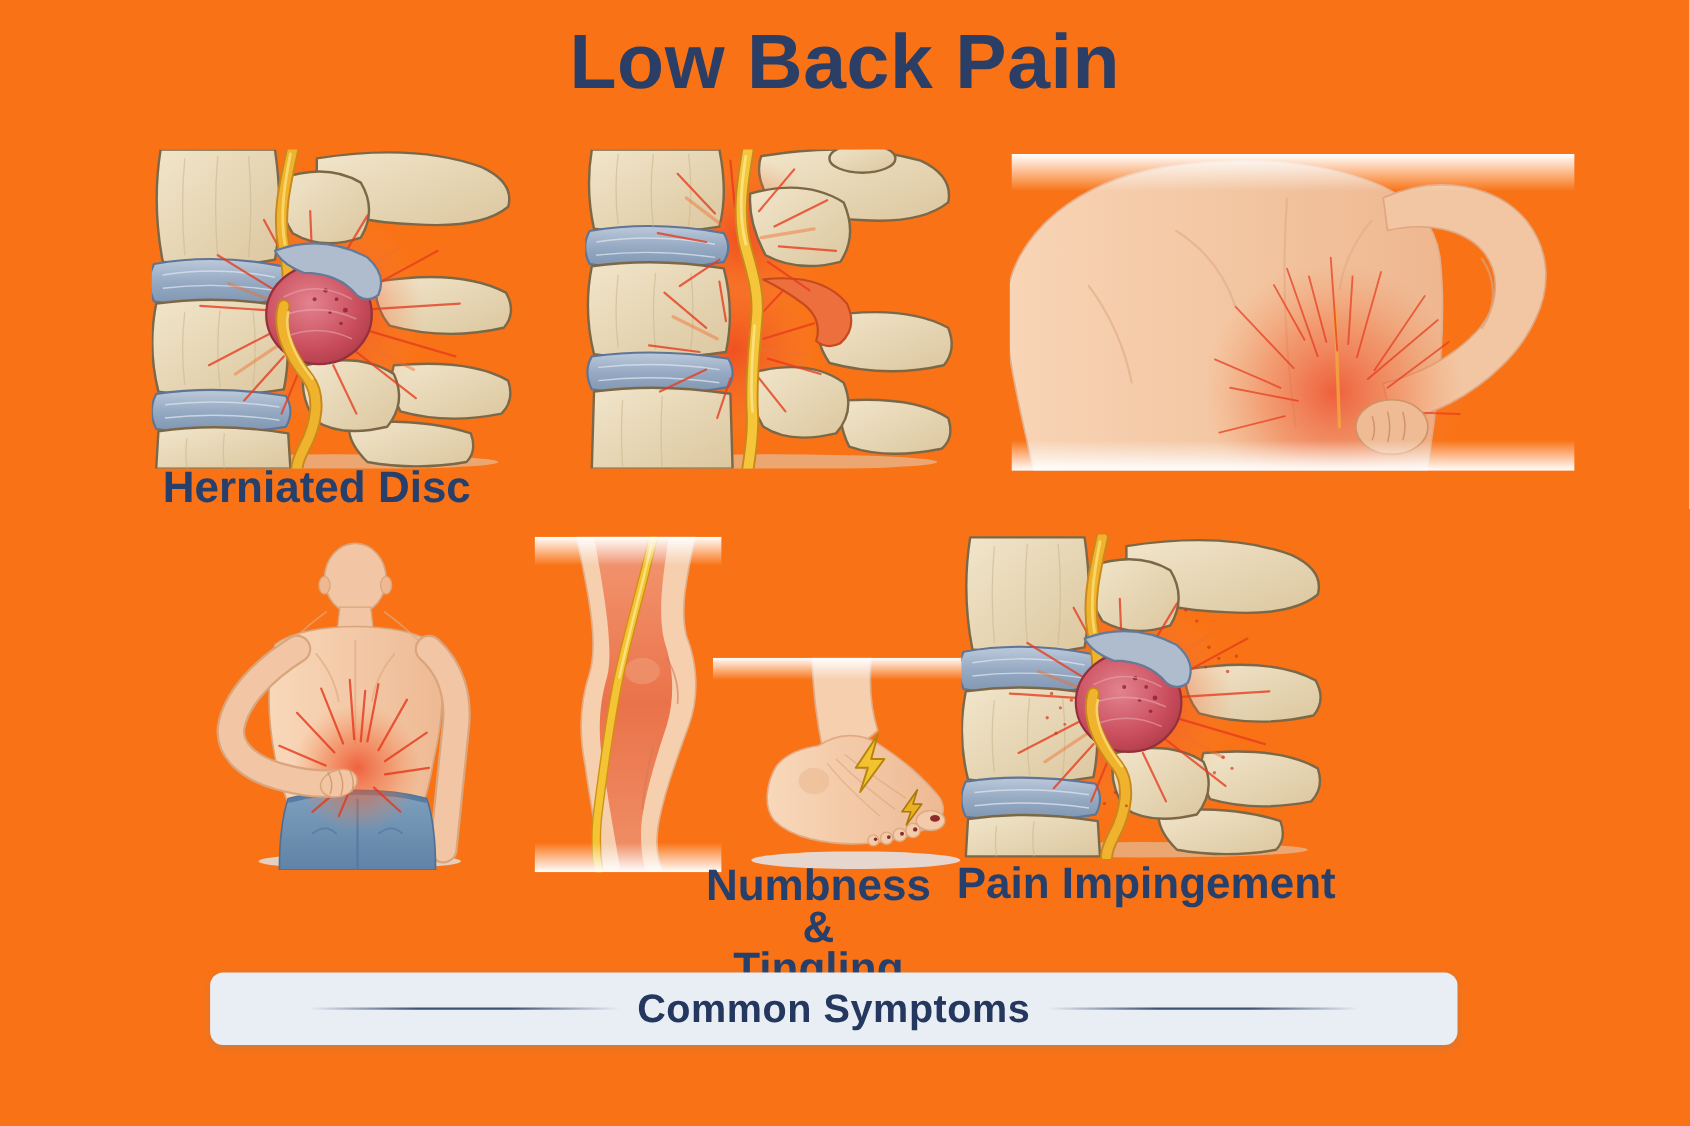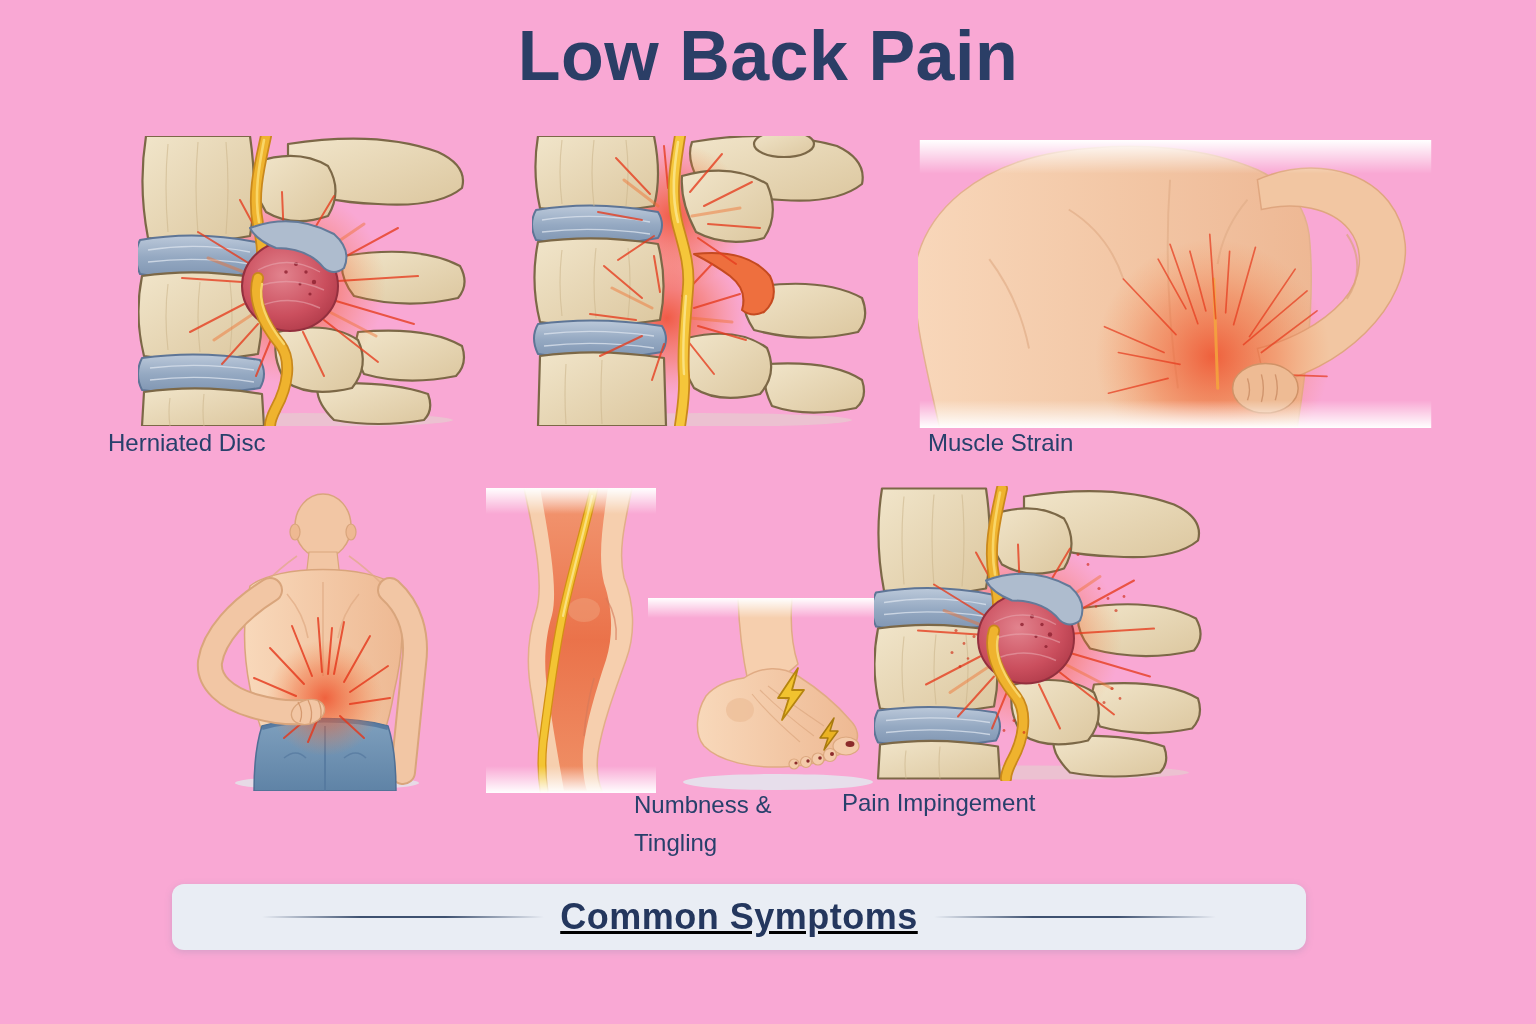--- a/index.html
+++ b/index.html
@@ -1,32 +1,32 @@
 <!DOCTYPE html>
 <html><head>
 <meta charset="utf-8">
 <style>
   html,body{margin:0;padding:0;background:#ffffff;}
   .canvas{
-    position:relative;width:1536px;height:1024px;background:#f9a8d4;overflow:hidden;
+    position:relative;width:1536px;height:1024px;background:#f97316;overflow:hidden;
     font-family:"Liberation Sans", sans-serif;
   }
   .abs{position:absolute;}
   .title{
     left:0;top:16px;width:1536px;text-align:center;
     font-size:70px;font-weight:700;color:#2b3e66;letter-spacing:0.5px;margin:0;
   }
   .cond-label,.symp-label{
-    text-align:left;font-weight:400;color:#27406b;font-size:24px;line-height:38px;
+    text-align:center;font-weight:700;color:#27406b;font-size:40px;line-height:38px;
   }
   .symp-label .l2{display:block;}
   .banner{
-    left:172px;top:884px;width:1134px;height:66px;background:#e9edf4;border-radius:12px;
+    left:191px;top:884px;width:1134px;height:66px;background:#e9edf4;border-radius:12px;
     box-shadow:0 2px 7px rgba(110,130,165,0.25);
-    display:flex;align-items:center;justify-content:center;gap:16px;text-decoration:underline;
+    display:flex;align-items:center;justify-content:center;gap:16px;
   }
   .banner-line{
     height:2px;width:282px;border-radius:1px;
     background:linear-gradient(90deg, rgba(62,81,112,0) 0%, #3e5170 35%, #3e5170 65%, rgba(62,81,112,0) 100%);
   }
   .banner-text{font-size:36px;font-weight:700;color:#24375e;letter-spacing:0.5px;}
   svg{display:block;}
 </style>
 </head>
 <body>
@@ -277,21 +277,20 @@
 
     <ellipse cx="348" cy="250" rx="33" ry="25" fill="#eebb94" stroke="#d09267" stroke-width="1.5"></ellipse>
     <g stroke="#c98b63" stroke-width="1.4" fill="none" opacity="0.8">
       <path d="M330,240 Q334,252 330,262"></path>
         <path d="M344,236 Q348,250 344,264"></path>
         <path d="M358,236 Q362,250 358,262"></path>
     </g>
     <rect x="0" y="0" width="515" height="34" fill="url(#fadeTop)"></rect>
     <rect x="0" y="262" width="515" height="28" fill="url(#fadeBottom)"></rect>
   </svg>
-  <div class="abs cond-label" style="left:928px;top:424px;width:450px">Muscle Strain</div>
 
   <svg class="abs" style="left:192px;top:486px" width="265" height="305" viewBox="0 0 265 305">
     <ellipse cx="135" cy="297" rx="92" ry="7" fill="#e2e6ea" opacity="0.8"></ellipse>
 
     <ellipse cx="131" cy="40" rx="28" ry="32" fill="#f2c6a4" stroke="#d9a57c" stroke-width="1.5"></ellipse>
     <ellipse cx="103" cy="46" rx="5" ry="8" fill="#eeb992" stroke="#d9a57c" stroke-width="1.2"></ellipse>
     <ellipse cx="159" cy="46" rx="5" ry="8" fill="#eeb992" stroke="#d9a57c" stroke-width="1.2"></ellipse>
     <path d="M117,66 L145,66 L148,92 L114,92 Z" fill="#f2c6a4" stroke="#d9a57c" stroke-width="1.2"></path>
 
     <path d="M58,100 C85,78 177,78 204,100 C214,138 210,172 202,206 C198,232 192,248 188,260 L76,260 C70,246 62,224 58,202 C50,162 52,126 58,100 Z" fill="url(#skinGrad)" stroke="#d9a57c" stroke-width="1.5"></path>

